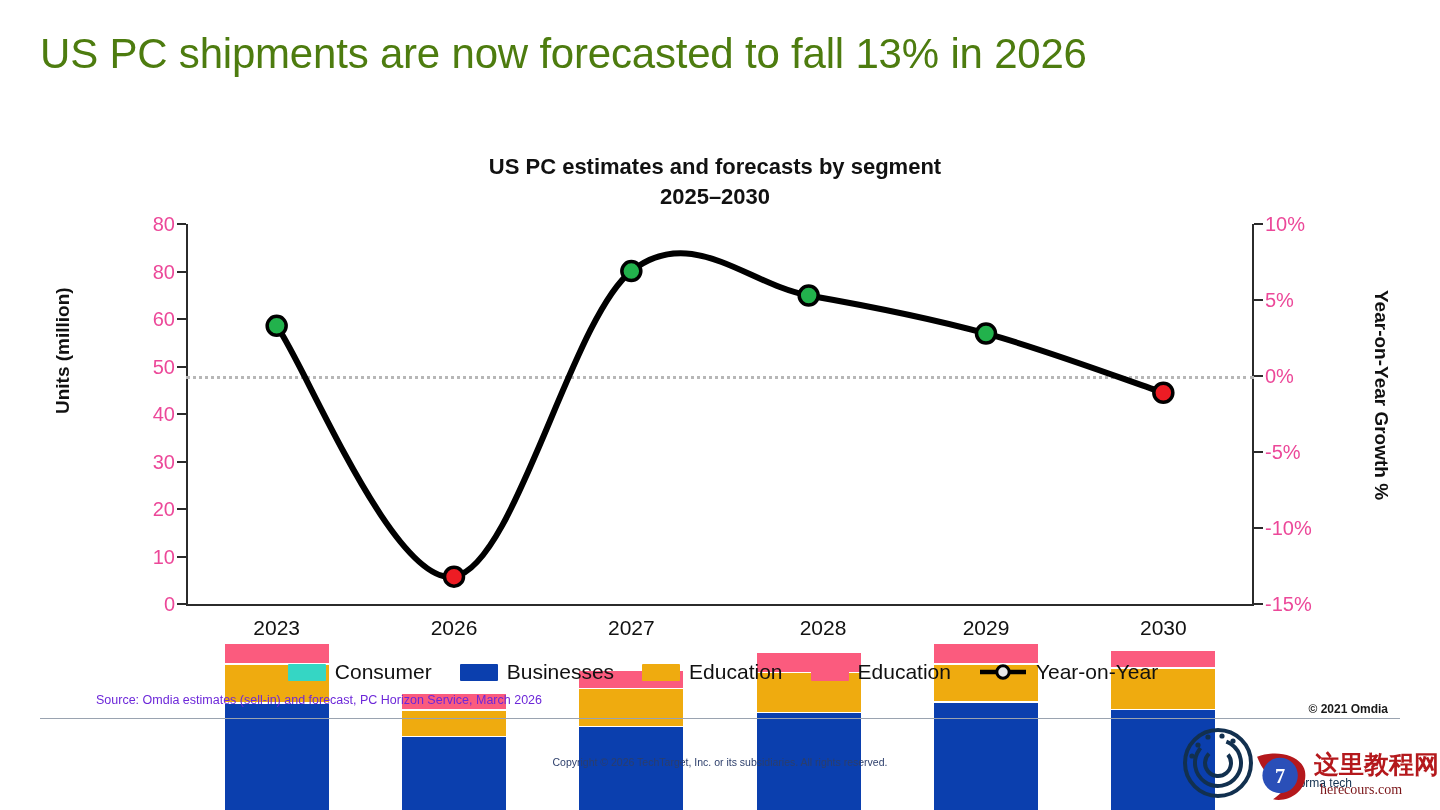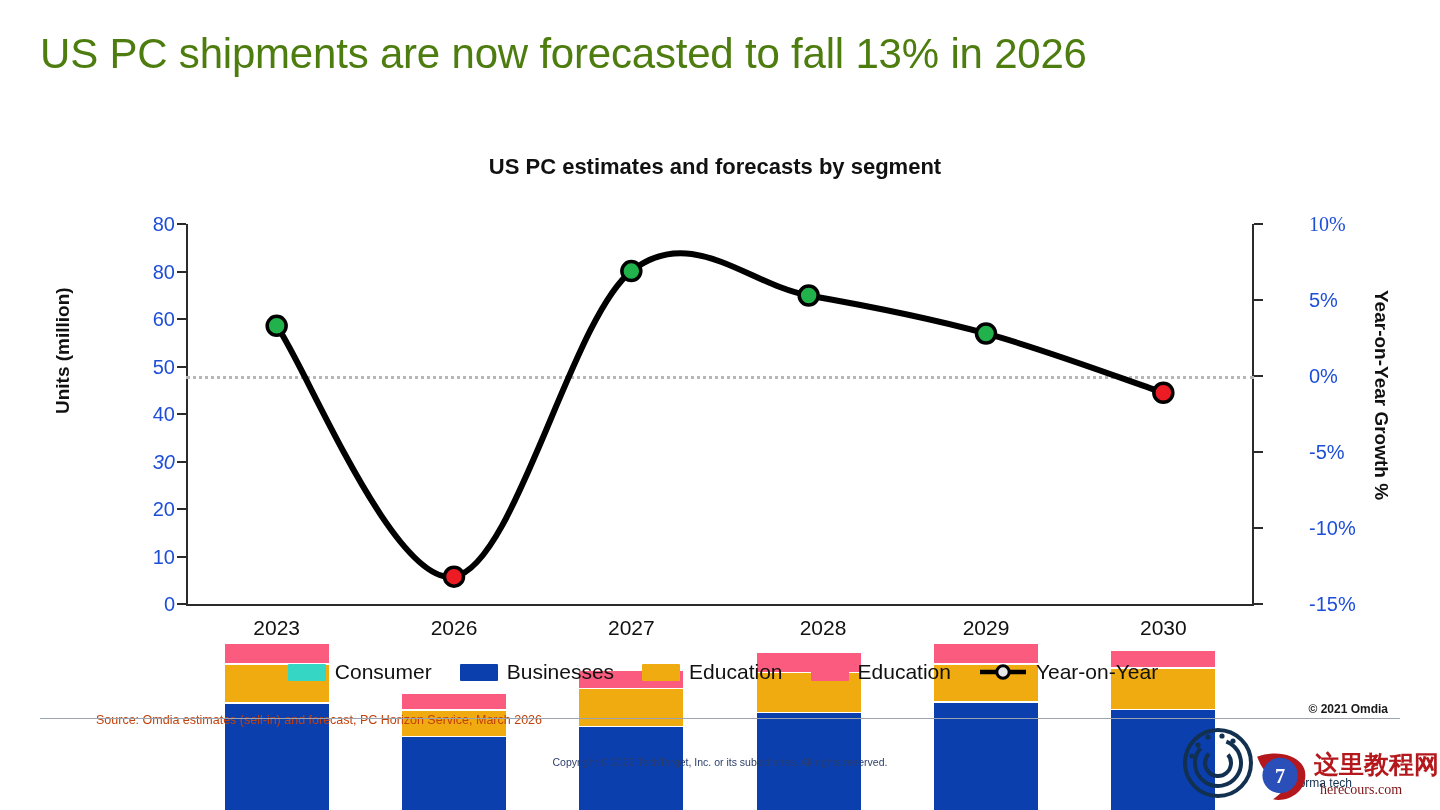--- a/index.html
+++ b/index.html
@@ -63,21 +63,21 @@
   }
 
   .tick-l, .tick-r {
     position:absolute; width:9px; height:2px; background:#2b2b2b;
   }
   .tick-l { left:-11px; }
   .tick-r { right:-11px; }
 
   .ylab-l, .ylab-r {
     position:absolute;
-    font-size:20px; color:#1d4ed8; white-space:nowrap;margin-left:44px;
+    font-size:20px; color:#ec4899; white-space:nowrap;
   }
   .ylab-l { right:1077px; text-align:right; transform:translateY(-50%); }
   .ylab-r { left:1077px; text-align:left; transform:translateY(-50%); }
 
   
   #zero-line {
     position:absolute; left:-2px; width:1068px; height:0;
     border-top:3px dotted #b7b7b7;
   }
 
@@ -135,22 +135,22 @@
     justify-content:center;
     gap:28px;
   }
   .legend-item { display:flex; align-items:center; gap:9px; }
   .swatch { width:38px; height:17px; border-radius:1px; }
   .legend-label { font-size:21px; color:#111; white-space:nowrap; }
   .line-swatch { width:48px; height:18px; position:relative; }
 
   
   #source-text {
-    position:absolute; left:96px; top:713px;
-    font-size:12.5px; color:#c2410c;
+    position:absolute; left:96px; top:693px;
+    font-size:12.5px; color:#6d28d9;
   }
   #copyright-right {
     position:absolute; right:52px; top:702px;
     font-size:12px; color:#1a1a1a; font-weight:bold;
   }
   #footer-rule {
     position:absolute; left:40px; top:718px; width:1360px; height:1px;
     background:#9aa3b0;
   }
   #footer-copy {
@@ -180,40 +180,41 @@
   #wm-text { position:absolute; left:64px; top:0px; font-size:25px; font-weight:bold; color:#b4181c; white-space:nowrap; }
   #wm-sub  { position:absolute; left:70px; top:34px; font-size:14px; color:#7a1417; font-family:"Liberation Serif", serif; }
 </style>
 </head>
 <body>
 
 <div id="slide-title">US PC shipments are now forecasted to fall 13% in 2026</div>
 
 <div id="chart-title">
   <span>US PC estimates and forecasts by segment</span>
+  <span class="l2">2025–2030</span>
 </div>
 
 <div id="ylab-left-title">Units (million)</div>
 <div id="ylab-right-title">Year-on-Year Growth %</div>
 
 <div id="plot-wrap">
   <div id="plot">
     <div class="axis-line-left"></div>
     <div class="axis-line-right"></div>
     <div class="axis-line-bottom"></div>
     <div id="zero-line" style="top: 152px;"></div>
     <div id="ticks-left">
         <div class="tick-l" style="top: 379px;"></div>
         <div class="ylab-l" style="top: 380px;">0</div>
         <div class="tick-l" style="top: 331.5px;"></div>
         <div class="ylab-l" style="top: 332.5px;">10</div>
         <div class="tick-l" style="top: 284px;"></div>
         <div class="ylab-l" style="top: 285px;">20</div>
         <div class="tick-l" style="top: 236.5px;"></div>
-        <div class="ylab-l" style="top: 237.5px; font-style: italic;">30</div>
+        <div class="ylab-l" style="top: 237.5px;">30</div>
         <div class="tick-l" style="top: 189px;"></div>
         <div class="ylab-l" style="top: 190px;">40</div>
         <div class="tick-l" style="top: 141.5px;"></div>
         <div class="ylab-l" style="top: 142.5px;">50</div>
         <div class="tick-l" style="top: 94px;"></div>
         <div class="ylab-l" style="top: 95px;">60</div>
         <div class="tick-l" style="top: 46.5px;"></div>
         <div class="ylab-l" style="top: 47.5px;">80</div>
         <div class="tick-l" style="top: -1px;"></div>
         <div class="ylab-l" style="top: 0px;">80</div>
@@ -223,21 +224,21 @@
         <div class="ylab-r" style="top: 380px;">-15%</div>
         <div class="tick-r" style="top: 303px;"></div>
         <div class="ylab-r" style="top: 304px;">-10%</div>
         <div class="tick-r" style="top: 227px;"></div>
         <div class="ylab-r" style="top: 228px;">-5%</div>
         <div class="tick-r" style="top: 151px;"></div>
         <div class="ylab-r" style="top: 152px;">0%</div>
         <div class="tick-r" style="top: 75px;"></div>
         <div class="ylab-r" style="top: 76px;">5%</div>
         <div class="tick-r" style="top: -1px;"></div>
-        <div class="ylab-r" style="top: 0px; font-family: Liberation Serif, serif;">10%</div>
+        <div class="ylab-r" style="top: 0px;">10%</div>
       </div>
     <div id="bars">
         <div class="bar-group" style="left: 36.6667px;">
           <div class="seg businesses" style="top: 99.75px; height: 148.6px; background: rgb(11, 63, 174);"></div>
           <div class="seg education" style="top: 60.8px; height: 37.45px; background: rgb(239, 171, 15);"></div>
           <div class="seg government" style="top: 39.9px; height: 19.4px; background: rgb(251, 91, 126);"></div>
         </div>
         <div class="bar-group" style="left: 214px;">
           <div class="seg businesses" style="top: 133px; height: 131.5px; background: rgb(11, 63, 174);"></div>
           <div class="seg education" style="top: 106.875px; height: 24.625px; background: rgb(239, 171, 15);"></div>

